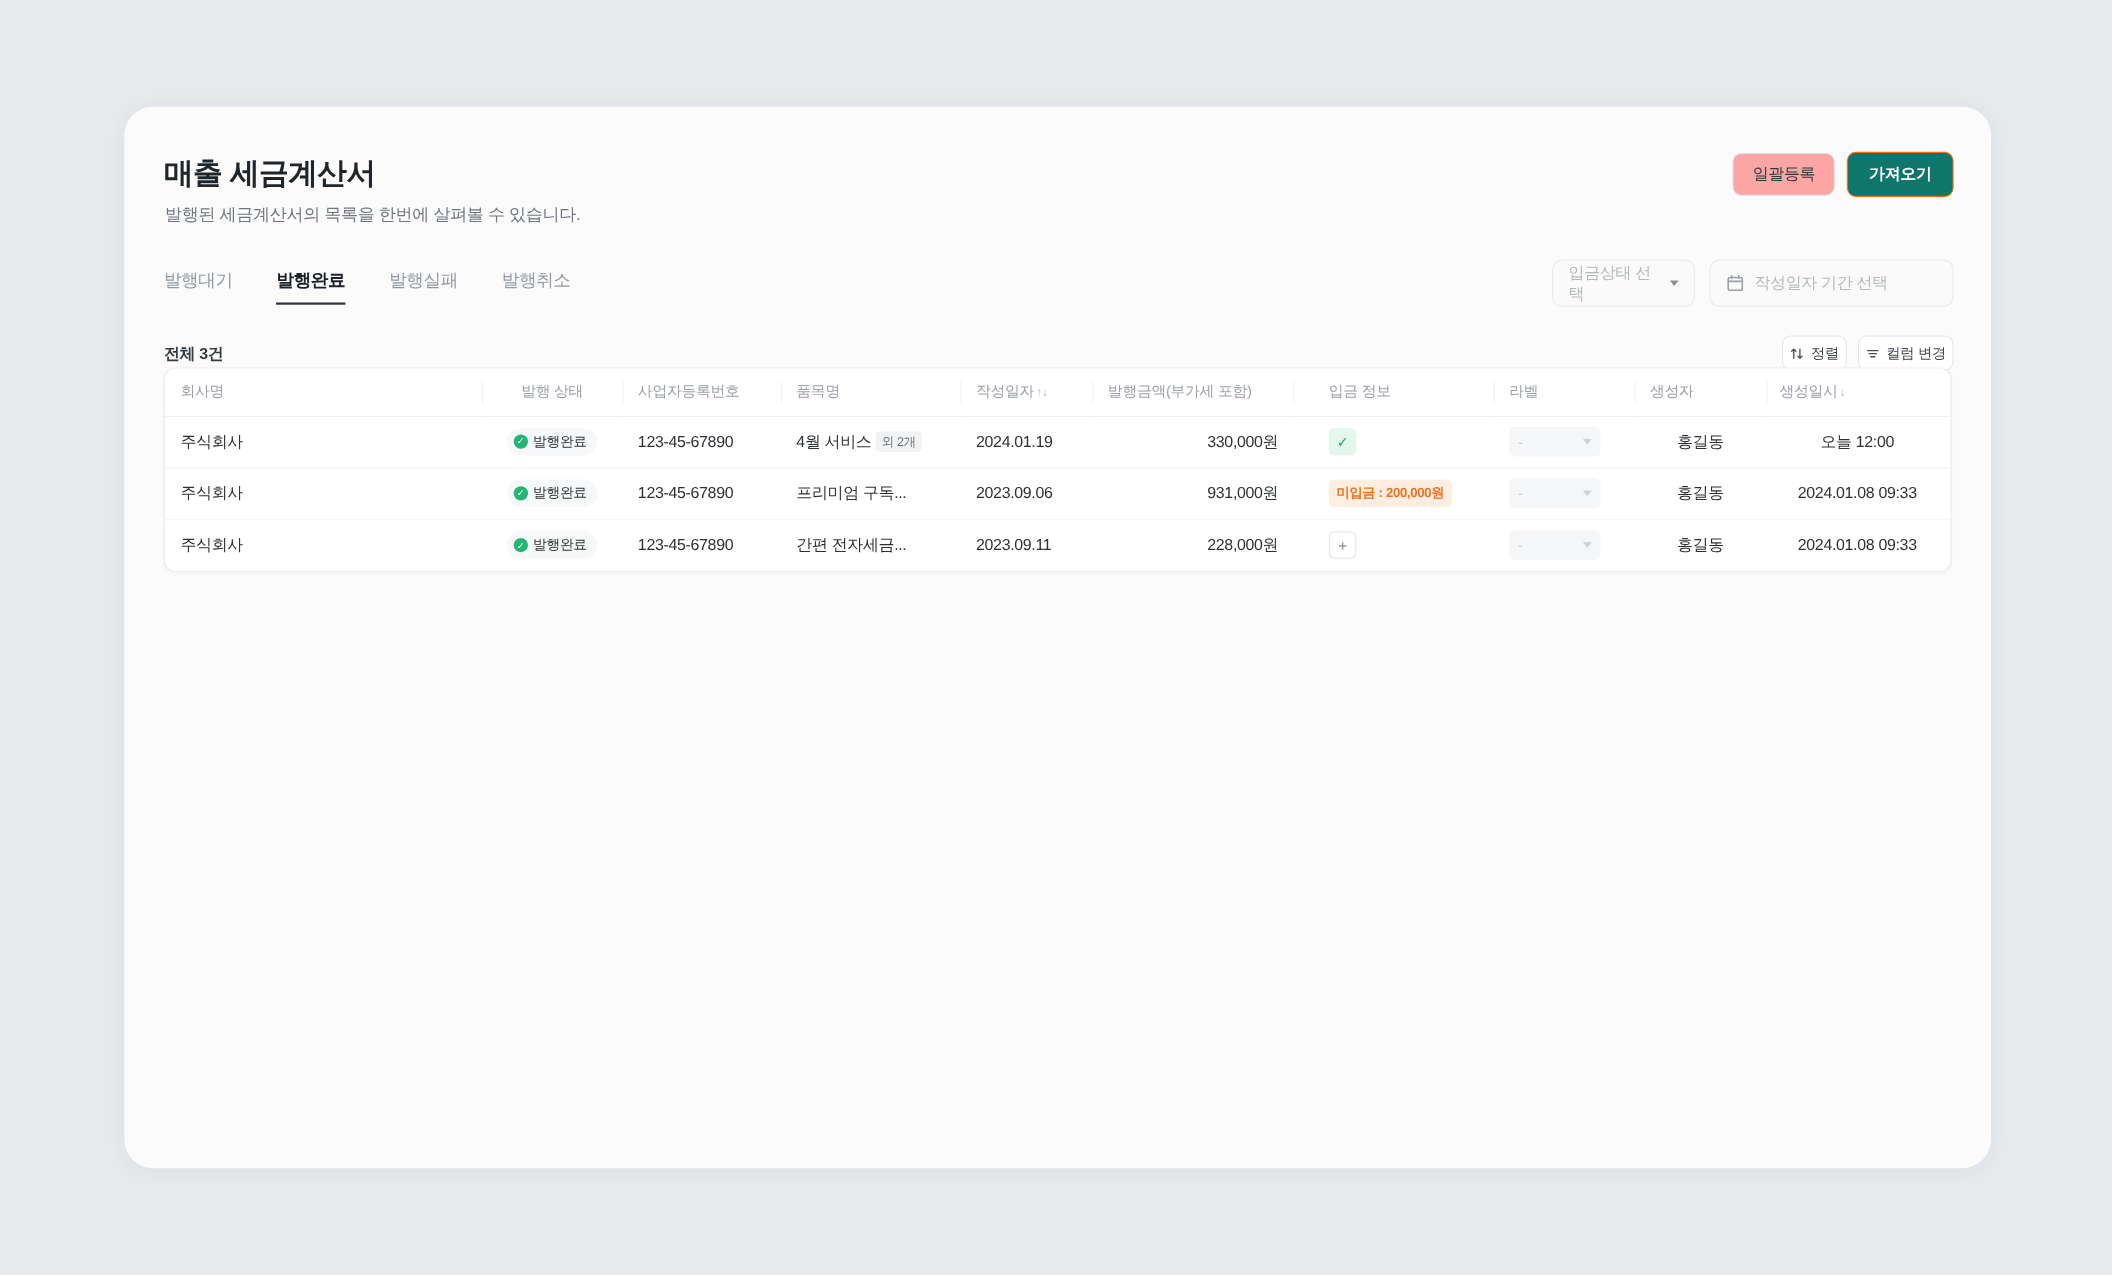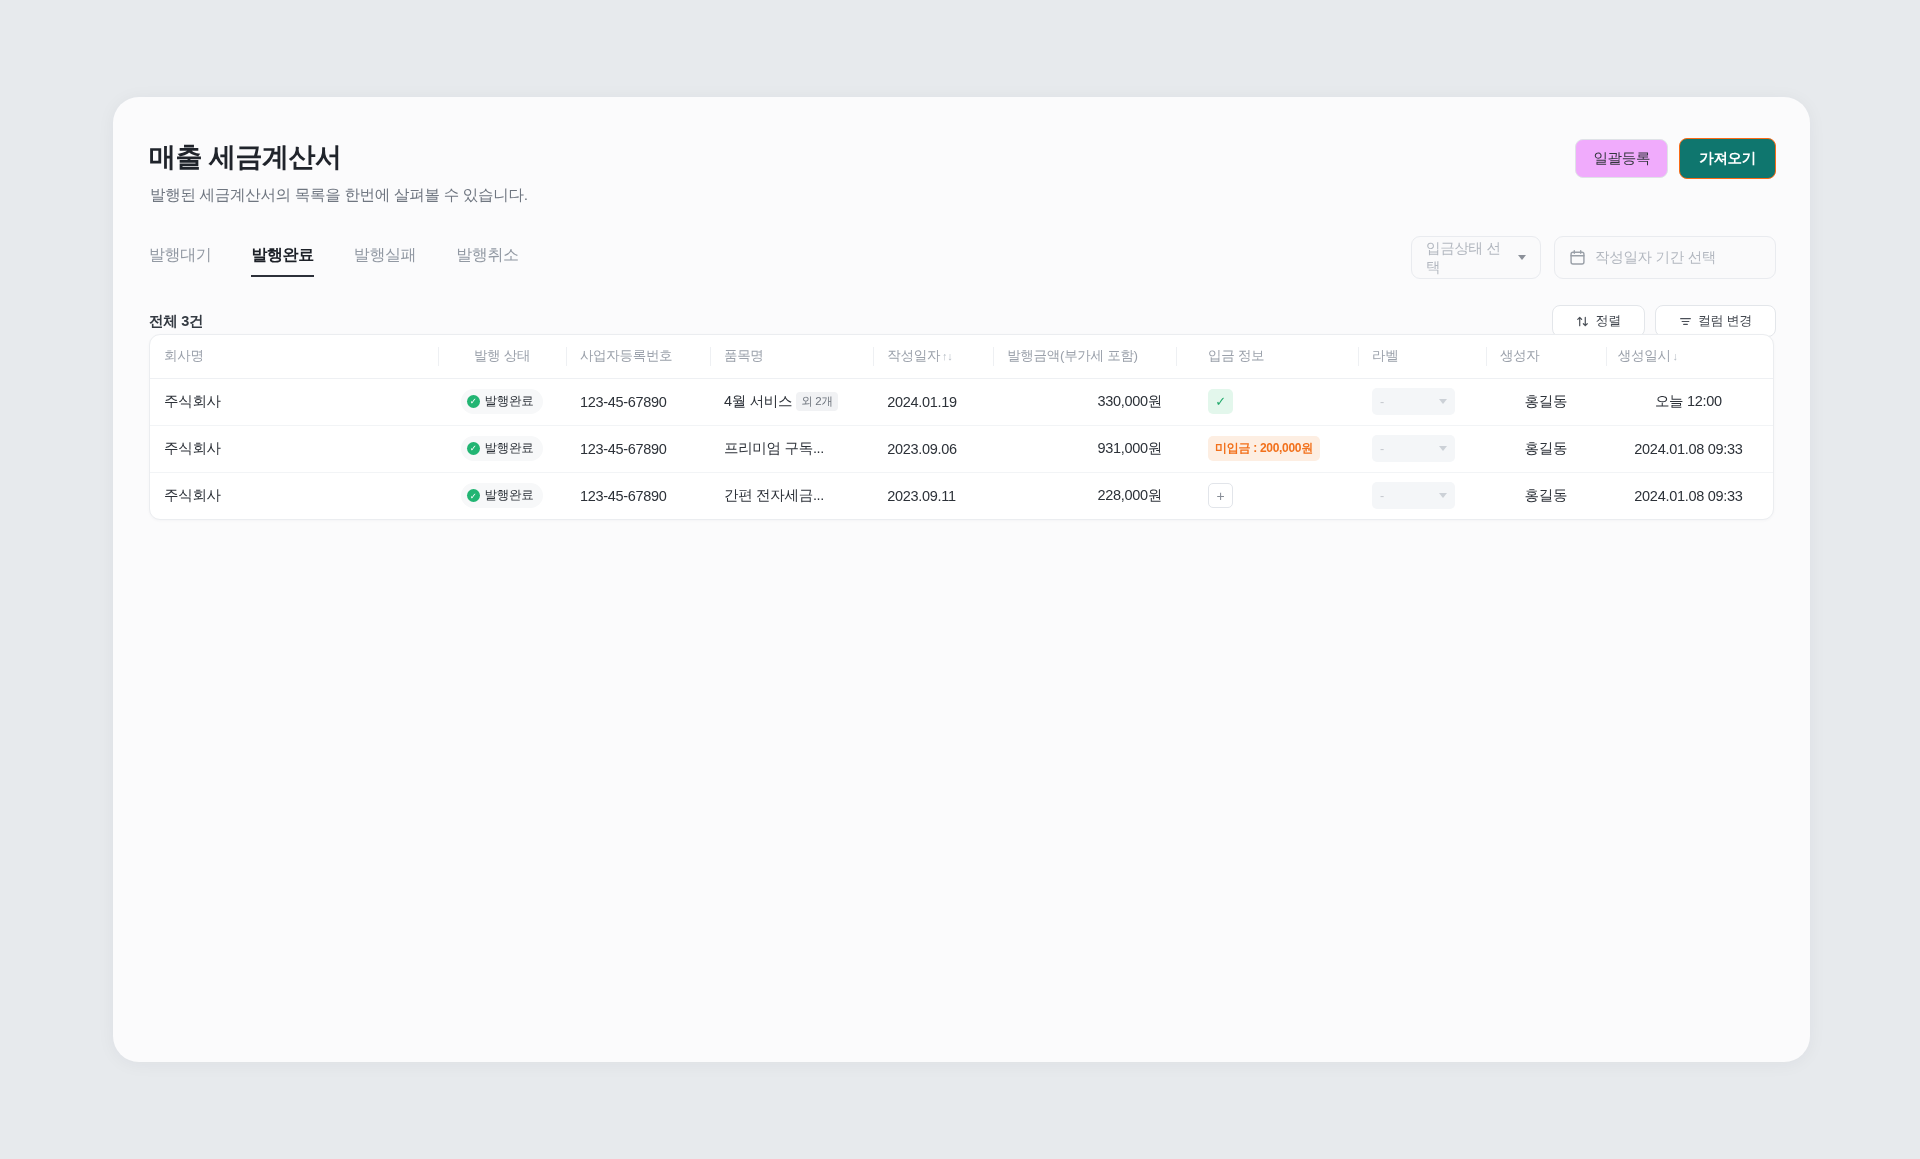--- a/index.html
+++ b/index.html
@@ -55,21 +55,21 @@
   }
   .btn {
     font-family: inherit;
     font-size: 14.5px;
     border-radius: 8px;
     cursor: pointer;
     letter-spacing: -0.3px;
     white-space: nowrap;
   }
   .btn-secondary {
-    background: #f0abfc;
+    background: #fca5a5;
     border: 1px solid #dfe2e7;
     color: #32363d;
     padding: 9px 17px;
     font-weight: 500;
   }
   .btn-primary {
     background: #0f766e;
     border: 1px solid #f96a16;
     color: #ffffff;
     padding: 10px 19px;
@@ -143,21 +143,21 @@
     font-weight: 700;
     color: #343a42;
     letter-spacing: -0.3px;
   }
   .count-tools { display: flex; gap: 10px; }
   .tool-btn {
     background: #ffffff;
     border: 1px solid #e3e6ea;
     border-radius: 8px;
     height: 32px;
-    padding: 0 23px;
+    padding: 0 6px;
     display: flex;
     align-items: center;
     gap: 6px;
     font-size: 13px;
     color: #41464e;
     cursor: pointer;
     font-weight: 500;
     letter-spacing: -0.3px;
   }
   

